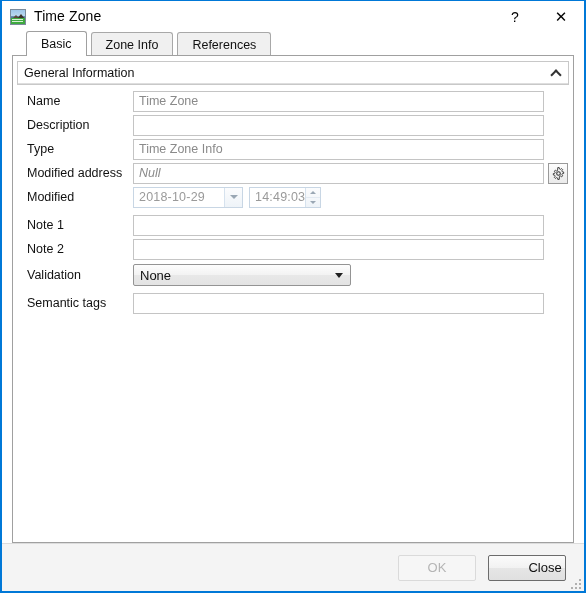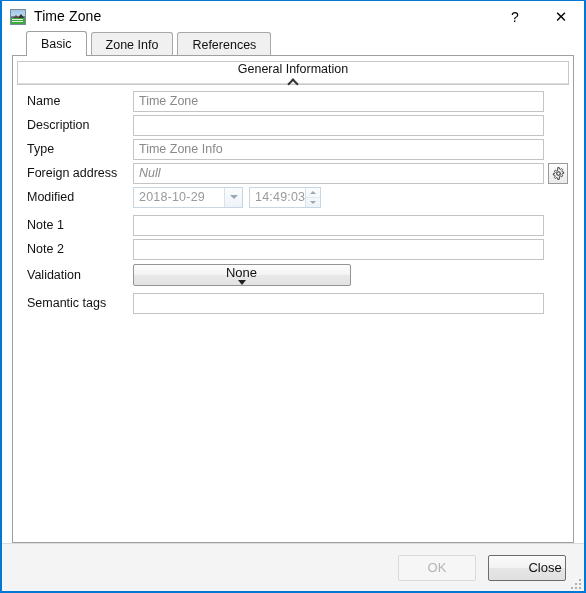--- a/index.html
+++ b/index.html
@@ -173,21 +173,20 @@
     margin: 1px 0 0 0;
   }
   .group-header {
     height: 21px;
     display: flex;
     align-items: center;
     justify-content: space-between;
     padding: 0 6px 0 6px;
     background: #ffffff;
     border-bottom: 1px solid #dedede;
-    flex-direction: column;
   }
   .group-title {
     font-size: 12.5px;
     color: #111111;
   }
   .chevron-up {
     width: 11px;
     height: 11px;
     position: relative;
   }
@@ -329,21 +328,20 @@
     height: 22px;
     border: 1px solid #949494;
     border-radius: 2px;
     background: linear-gradient(#fdfdfd 0%, #f3f3f3 48%, #e8e8e8 50%, #e3e3e3 100%);
     display: flex;
     align-items: center;
     justify-content: space-between;
     padding: 0 7px 0 6px;
     font-size: 13px;
     color: #101010;
-    flex-direction: column;
   }
   .combo-arrow {
     width: 0; height: 0;
     border-left: 4px solid transparent;
     border-right: 4px solid transparent;
     border-top: 5px solid #202020;
   }
 
   
   .footer {
@@ -456,21 +454,21 @@
       </div>
 
       <div class="row">
         <div class="label">Type</div>
         <div class="field-wrap">
           <input class="textbox" type="text" placeholder="Time Zone Info" style="">
         </div>
       </div>
 
       <div class="row">
-        <div class="label">Foreign address</div>
+        <div class="label">Modified address</div>
         <div class="field-wrap">
           <input class="textbox italic-null" type="text" placeholder="Null" style="">
           <div class="icon-button">
             <svg width="13" height="13" viewBox="0 0 16 16">
               <path d="M8 5.1a2.9 2.9 0 1 0 0 5.8 2.9 2.9 0 0 0 0-5.8zm0 1.3a1.6 1.6 0 1 1 0 3.2 1.6 1.6 0 0 1 0-3.2z" fill="#333"></path>
               <path d="M7.1 0.7h1.8l0.25 1.7a5.6 5.6 0 0 1 1.3 0.55l1.4-1 1.25 1.25-1 1.4c0.24 0.4 0.43 0.84 0.55 1.3l1.7 0.25v1.8l-1.7 0.25a5.6 5.6 0 0 1-0.55 1.3l1 1.4-1.25 1.25-1.4-1a5.6 5.6 0 0 1-1.3 0.55L8.9 15.3H7.1l-0.25-1.7a5.6 5.6 0 0 1-1.3-0.55l-1.4 1L2.9 12.8l1-1.4a5.6 5.6 0 0 1-0.55-1.3L1.65 9.85V8.05l1.7-0.25c0.12-0.46 0.31-0.9 0.55-1.3l-1-1.4L4.15 3.85l1.4 1c0.4-0.24 0.84-0.43 1.3-0.55z" fill="none" stroke="#333" stroke-width="1.1"></path>
             </svg>
           </div>
         </div>
       </div>

